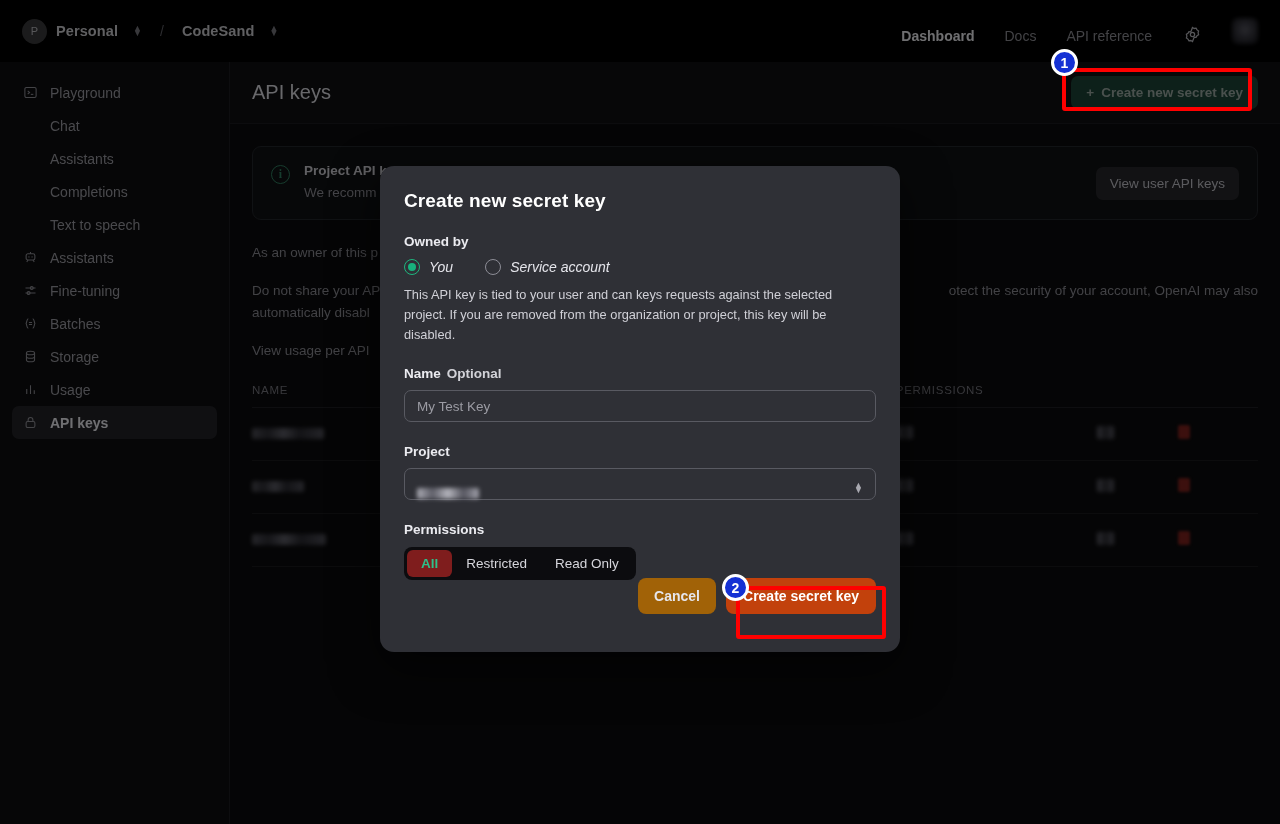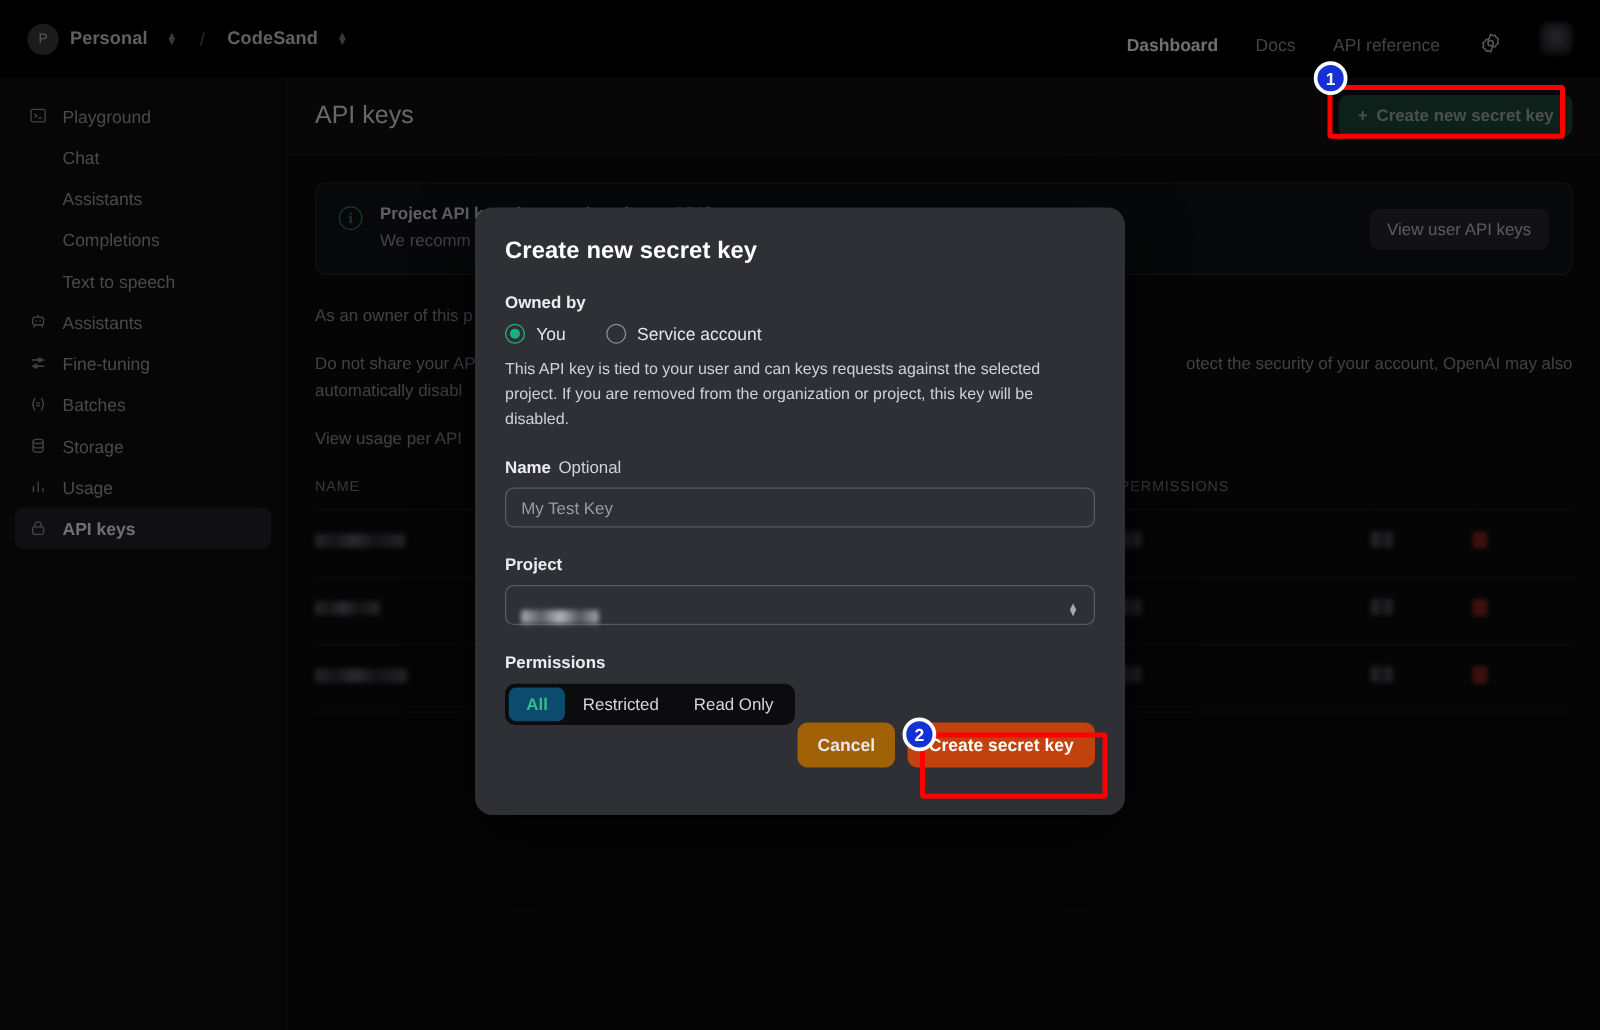--- a/index.html
+++ b/index.html
@@ -134,22 +134,22 @@
   
   .backdrop { position: absolute; inset: 0; background: rgba(0,0,0,.52); z-index: 20; }
   .modal {
     position: absolute; left: 380px; top: 166px; width: 520px; height: 486px;
     background: #2f3036; border-radius: 14px; z-index: 30;
     padding: 24px 24px 0 24px;
     box-shadow: 0 16px 48px rgba(0,0,0,.6);
   }
   .modal h2 { font-size: 19px; color: #ffffff; font-weight: 700; letter-spacing: .1px; }
   .field-label { font-size: 13.5px; color: #ebebf0; font-weight: 700; margin-top: 22px; }
-  .field-label .opt { font-weight: 400; color: #d2d2d8; margin-left: 6px; }
-  .radio-row { display: flex; align-items: center; gap: 10px; margin-top: 10px; }
+  .field-label .opt { font-weight: 700; color: #d2d2d8; margin-left: 6px; }
+  .radio-row { display: flex; align-items: center; gap: 10px; margin-top: 10px; font-style: italic; }
   .radio { display: flex; align-items: center; gap: 9px; cursor: pointer; margin-right: 22px; }
   .rdot {
     width: 16px; height: 16px; border-radius: 50%;
     border: 1.6px solid #8d8d96; background: transparent;
     display: flex; align-items: center; justify-content: center;
   }
   .rdot.on { border-color: #1fb57e; }
   .rdot.on::after { content:""; width: 8px; height: 8px; border-radius: 50%; background: #18b37d; }
   .radio span { font-size: 14px; color: #e4e4ea; }
   .helper { font-size: 12.8px; color: #d0d0d7; line-height: 1.55; margin-top: 10px; }
@@ -172,21 +172,21 @@
   }
   .segmented {
     display: inline-flex; margin-top: 10px; background: #0c0c0f;
     border-radius: 8px; padding: 3px;
   }
   .seg {
     padding: 6px 14px; border-radius: 6px; font-size: 13.5px;
     color: #d6d6dc; cursor: pointer; font-family: inherit;
     background: transparent; border: none;
   }
-  .seg.active { background: #0c4a6e; color: #2ec08a; font-weight: 600; }
+  .seg.active { background: #7f1d1d; color: #2ec08a; font-weight: 600; }
   .modal-actions {
     position: absolute; right: 24px; bottom: 38px;
     display: flex; align-items: center; gap: 10px;
   }
   .btn-cancel {
     background: #a16207; color: #e6e6ec; border: none; border-radius: 8px;
     padding: 10px 16px; font-size: 14px; font-weight: 600; font-family: inherit; cursor: pointer;
   }
   .btn-create {
     background: #c2410c; color: #ffffff; border: none; border-radius: 8px;

